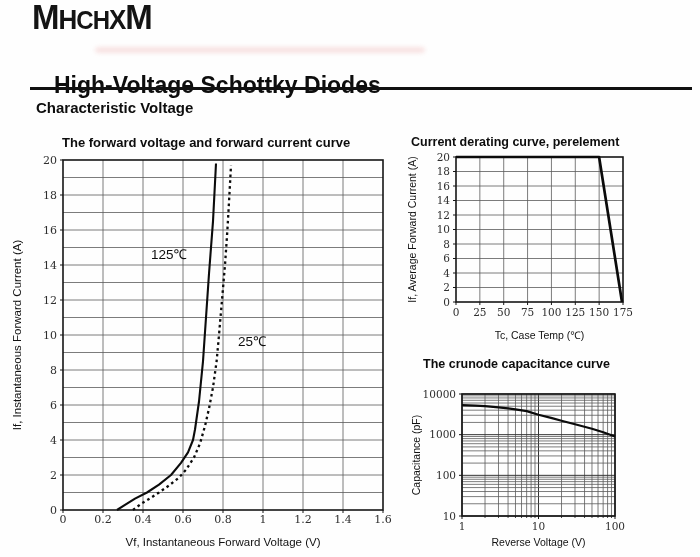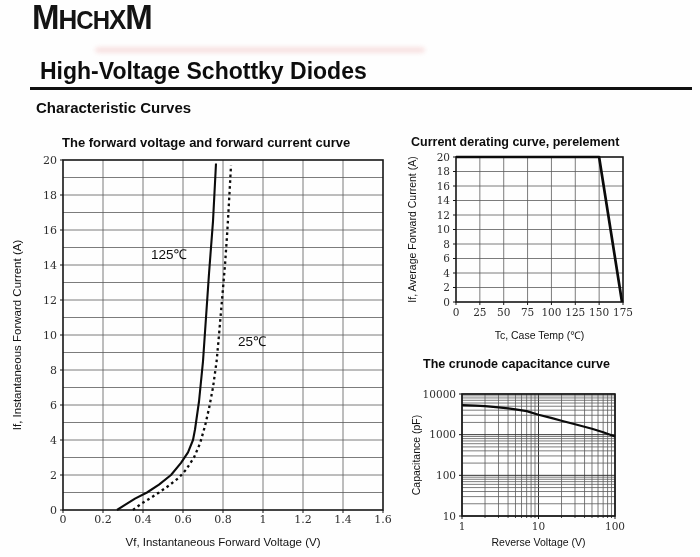--- a/index.html
+++ b/index.html
@@ -18,21 +18,21 @@
   .logo .l1,.logo .l4{font-size:26px;}
   .logo .l2,.logo .l3{font-size:24px;}
   .watermark-smudge{
     position:absolute;left:95px;top:47px;width:330px;height:6px;
     background:#f2c8c8;opacity:.5;filter:blur(2px);border-radius:3px;
   }
   .title-row{
     position:absolute;left:38px;top:57px;width:652px;
     display:flex;align-items:flex-end;justify-content:space-between;
   }
-  .doc-title{font-size:23px;font-weight:bold;color:#0d0d0d;letter-spacing:0px;margin:2px;line-height:1.1;}
+  .doc-title{font-size:23px;font-weight:bold;color:#0d0d0d;letter-spacing:0px;margin:16px;line-height:1.1;}
   .part-number{font-size:15.5px;font-weight:bold;color:#0d0d0d;padding-bottom:2px;letter-spacing:0px;}
   .title-rule{position:absolute;left:30px;top:87px;width:662px;height:3px;background:#111;}
   .section-title{
     position:absolute;left:36px;top:99px;font-size:15px;font-weight:bold;color:#0d0d0d;
   }
   .chart-svg{position:absolute;}
   #svg-forward{left:0;top:130px;}
   #svg-derating{left:400px;top:130px;}
   #svg-capacitance{left:400px;top:352px;}
   svg text{font-family:"Liberation Sans",sans-serif;}
@@ -42,21 +42,21 @@
 <body>
 
 <div class="logo" id="logo"><span class="l0">M</span><span class="l1">H</span><span class="l2">C</span><span class="l3">H</span><span class="l4">X</span><span class="l5">M</span></div>
 <div class="watermark-smudge"></div>
 
 <div class="title-row">
   <h1 class="doc-title">High-Voltage Schottky Diodes</h1>
 </div>
 <div class="title-rule"></div>
 
-<div class="section-title">Characteristic Curves</div>
+<div class="section-title">Characteristic Voltage</div>
 
 <svg id="svg-forward" class="chart-svg" width="400" height="427" viewBox="0 0 400 427">
     <text x="62" y="17" font-size="13" font-weight="bold" fill="#0d0d0d">The forward voltage and forward current curve</text>
     <g>
       <line x1="103" y1="30" x2="103" y2="380" stroke="#5a5a5a" stroke-width="0.8"></line>
       <line x1="143" y1="30" x2="143" y2="380" stroke="#5a5a5a" stroke-width="0.8"></line>
       <line x1="183" y1="30" x2="183" y2="380" stroke="#5a5a5a" stroke-width="0.8"></line>
       <line x1="223" y1="30" x2="223" y2="380" stroke="#5a5a5a" stroke-width="0.8"></line>
       <line x1="263" y1="30" x2="263" y2="380" stroke="#5a5a5a" stroke-width="0.8"></line>
       <line x1="303" y1="30" x2="303" y2="380" stroke="#5a5a5a" stroke-width="0.8"></line>

